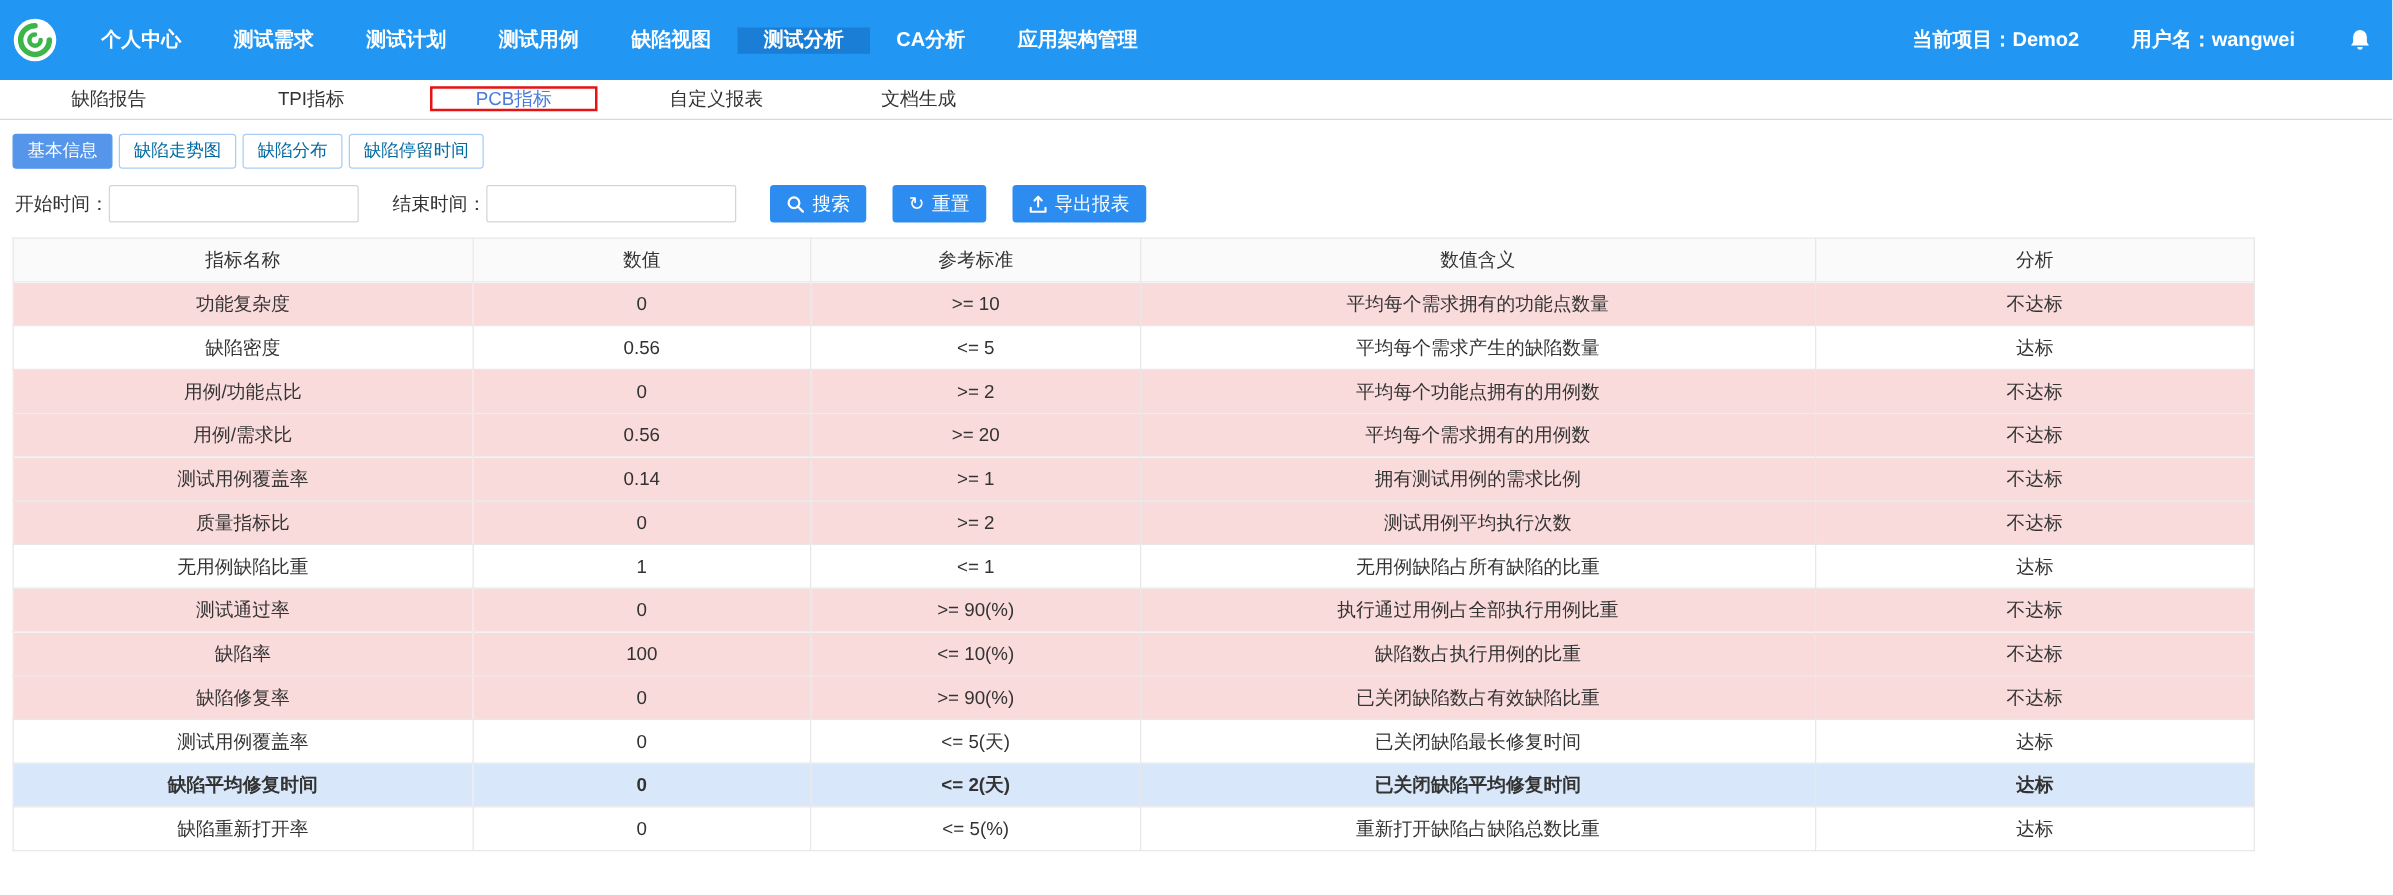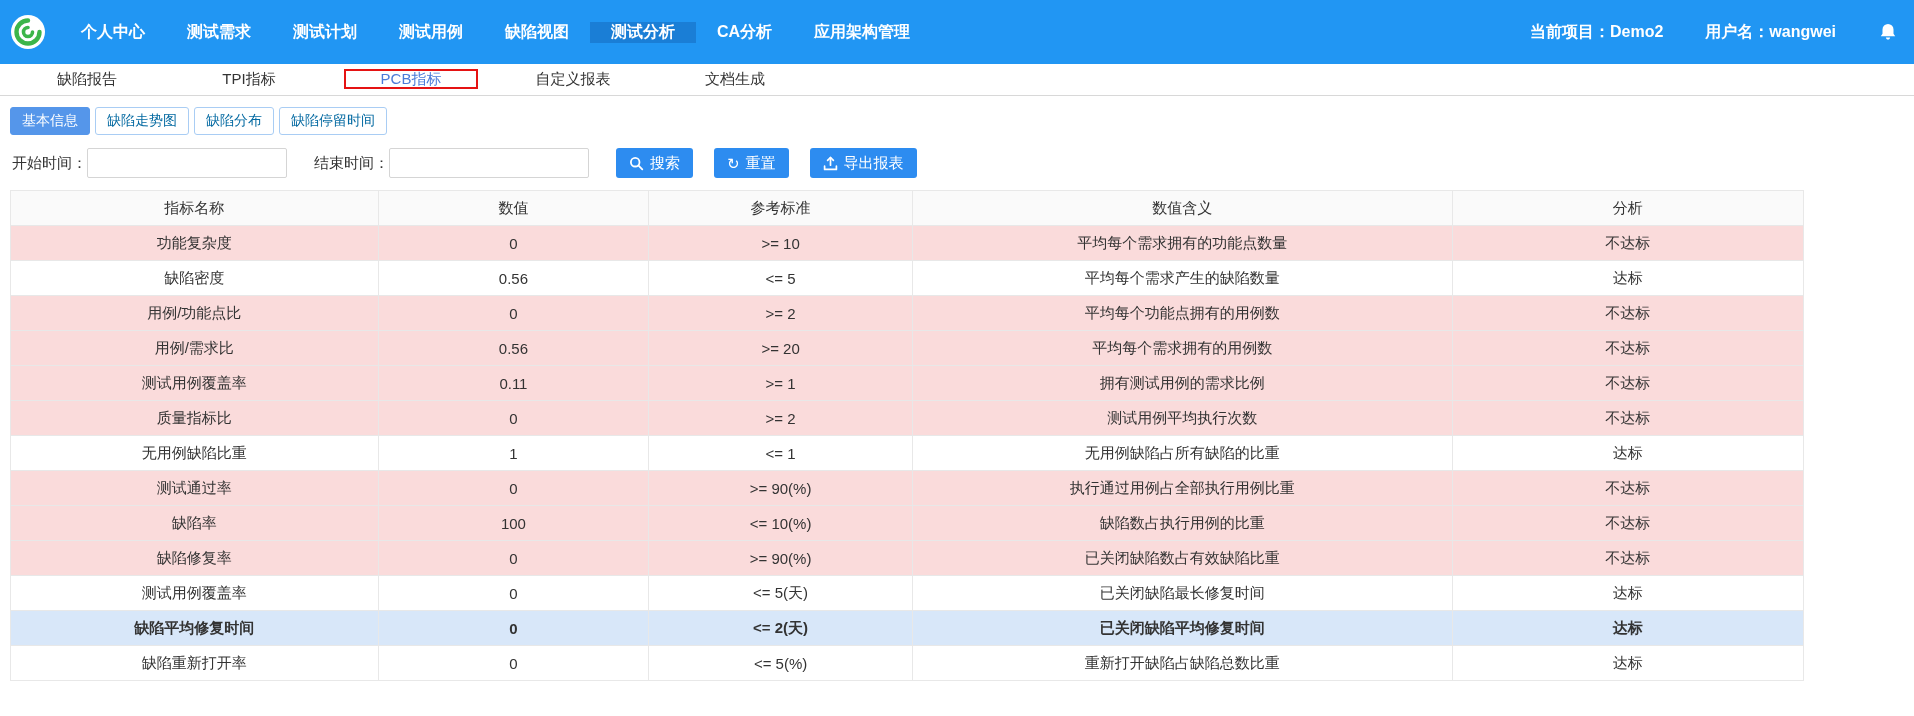--- a/index.html
+++ b/index.html
@@ -216,21 +216,21 @@
           <tr class="state-fail">
             <td>用例/需求比</td>
             <td>0.56</td>
             <td>&gt;= 20</td>
             <td>平均每个需求拥有的用例数</td>
             <td>不达标</td>
           </tr>
 
           <tr class="state-fail">
             <td>测试用例覆盖率</td>
-            <td>0.11</td>
+            <td>0.14</td>
             <td>&gt;= 1</td>
             <td>拥有测试用例的需求比例</td>
             <td>不达标</td>
           </tr>
 
           <tr class="state-fail">
             <td>质量指标比</td>
             <td>0</td>
             <td>&gt;= 2</td>
             <td>测试用例平均执行次数</td>

